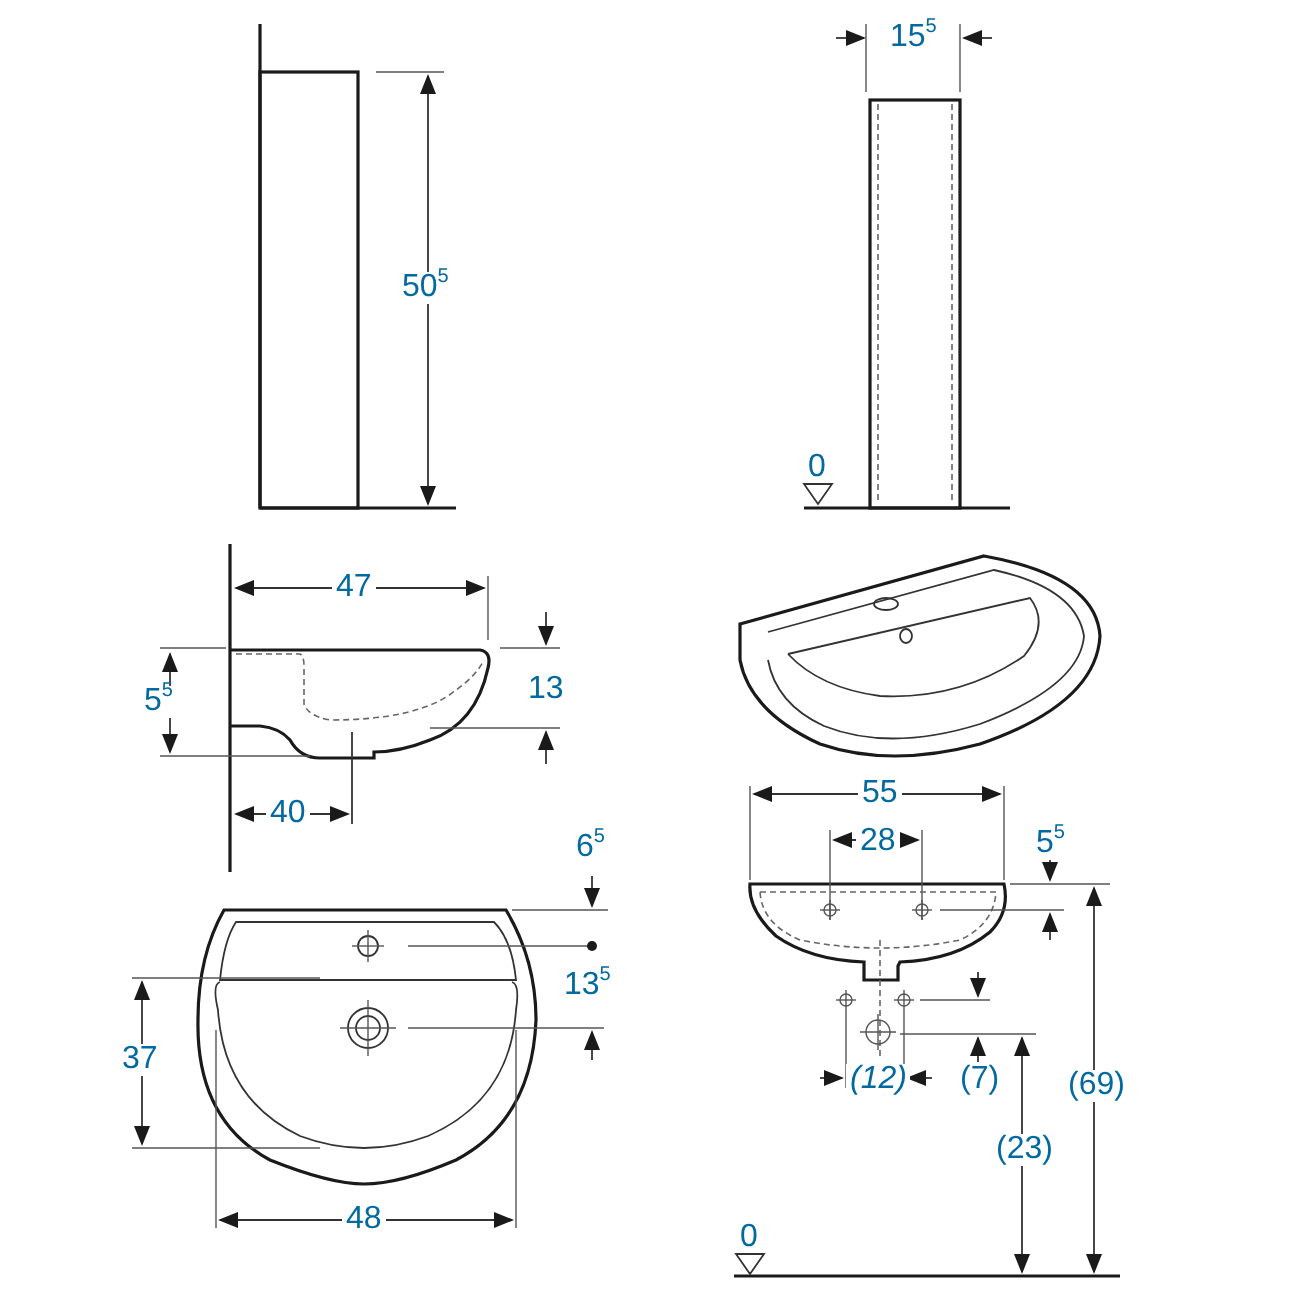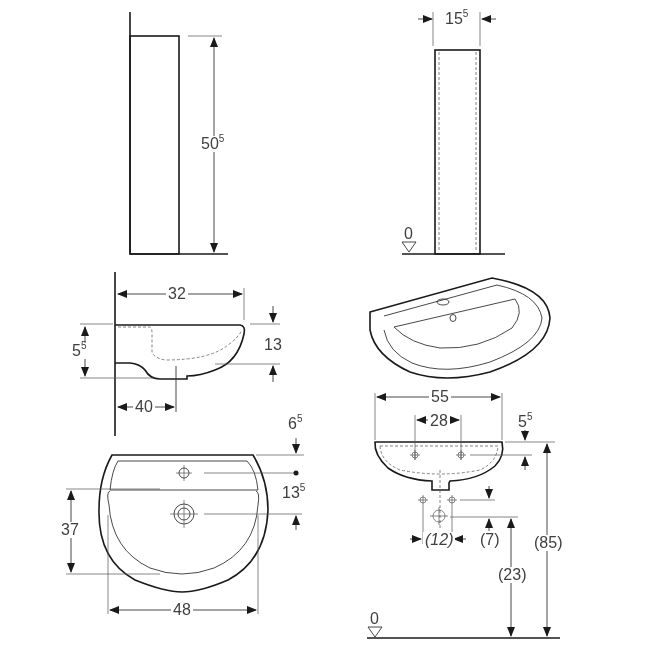--- a/index.html
+++ b/index.html
@@ -2,21 +2,21 @@
 <html><head>
 <meta charset="utf-8">
 <style>
   html, body { margin:0; padding:0; background:#ffffff; }
   body { width:650px; height:650px; position:relative; overflow:hidden; }
   svg { position:absolute; left:0; top:0; }
   .ln { stroke:#1a1a1a; stroke-width:1.6; fill:none; }
   .thin { stroke:#333; stroke-width:0.9; fill:none; }
   .fine { stroke:#555; stroke-width:0.7; fill:none; }
   .dash { stroke:#666; stroke-width:0.8; fill:none; stroke-dasharray:3 2; }
-  .lbl { position:absolute; font-family:"Liberation Sans", sans-serif; font-size:16px; color:#404040; white-space:nowrap; line-height:1; background:#fff; padding:0 2px; }
+  .lbl { position:absolute; font-family:"Liberation Sans", sans-serif; font-size:16px; color:#0369a1; white-space:nowrap; line-height:1; background:#fff; padding:0 2px; }
   .lbl sup { font-size:10px; position:relative; top:-2px; vertical-align:top; }
 </style>
 </head>
 <body>
 
 <svg width="650" height="650" viewBox="0 0 650 650">
   <defs>
     <marker id="ar" markerWidth="10" markerHeight="10" refX="9" refY="5" orient="auto-start-reverse" markerUnits="userSpaceOnUse">
       <path d="M0,1 L10,5 L0,9 Z" fill="#1a1a1a"></path>
     </marker>
@@ -134,30 +134,30 @@
     <line class="ln" x1="367" y1="638" x2="560" y2="638"></line>
     <path class="thin" d="M368,627 L382,627 L375,637 Z"></path>
   </g>
 </svg>
 
 <div class="lbl" style="left:199px;top:136px;"><span>50</span><sup>5</sup></div>
 
 <div class="lbl" style="left:443px;top:11px;"><span>15</span><sup>5</sup></div>
 <div class="lbl" style="left:402px;top:226px;background:transparent;">0</div>
 
-<div class="lbl" style="left:166px;top:286px;">32</div>
+<div class="lbl" style="left:166px;top:286px;">47</div>
 <div class="lbl" style="left:70px;top:343px;"><span>5</span><sup>5</sup></div>
 <div class="lbl" style="left:262px;top:337px;">13</div>
 <div class="lbl" style="left:133px;top:399px;">40</div>
 
 <div class="lbl" style="left:286px;top:416px;"><span>6</span><sup>5</sup></div>
 <div class="lbl" style="left:280px;top:485px;"><span>13</span><sup>5</sup></div>
 <div class="lbl" style="left:59px;top:522px;">37</div>
 <div class="lbl" style="left:171px;top:602px;">48</div>
 
 <div class="lbl" style="left:429px;top:389px;">55</div>
 <div class="lbl" style="left:428px;top:413px;text-align:center;">28</div>
 <div class="lbl" style="left:516px;top:414px;"><span>5</span><sup>5</sup></div>
 <div class="lbl" style="left:423px;top:532px;font-style:italic;">(12)</div>
 <div class="lbl" style="left:478px;top:532px;">(7)</div>
 <div class="lbl" style="left:496px;top:567px;">(23)</div>
-<div class="lbl" style="left:532px;top:535px;">(85)</div>
+<div class="lbl" style="left:532px;top:535px;">(69)</div>
 <div class="lbl" style="left:368px;top:611px;background:transparent;">0</div>
 
 </body></html>

